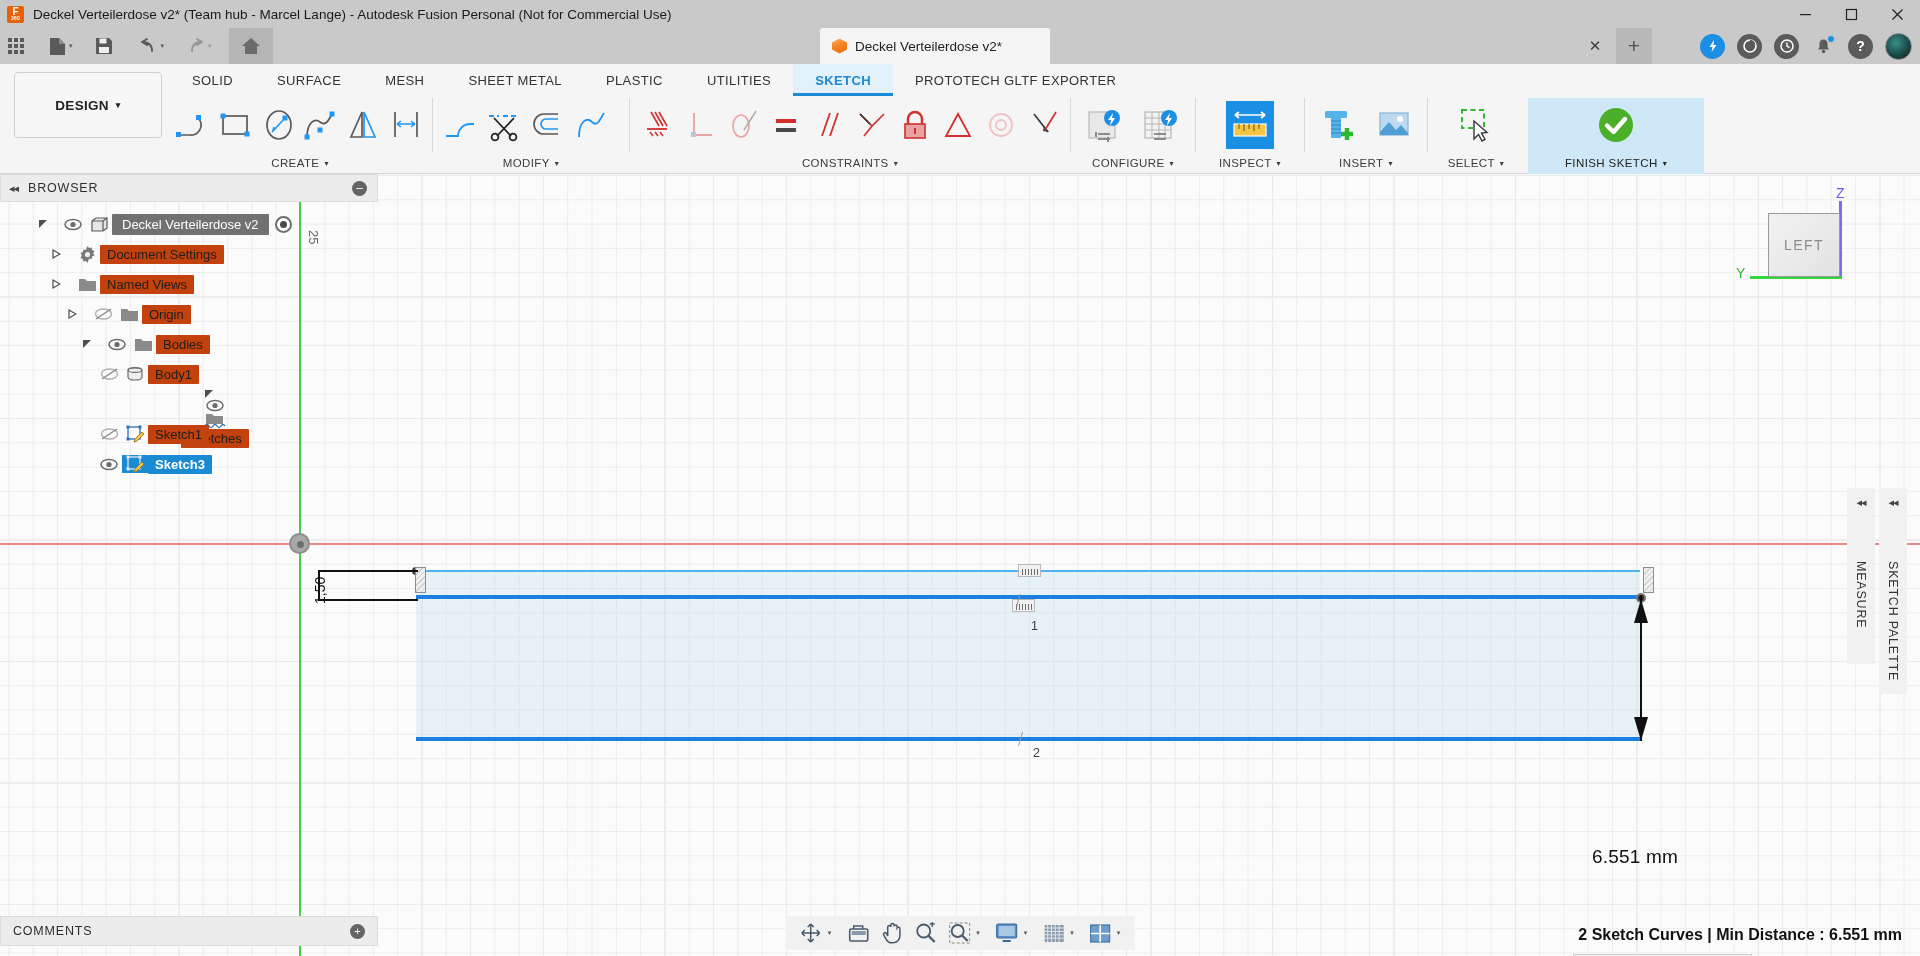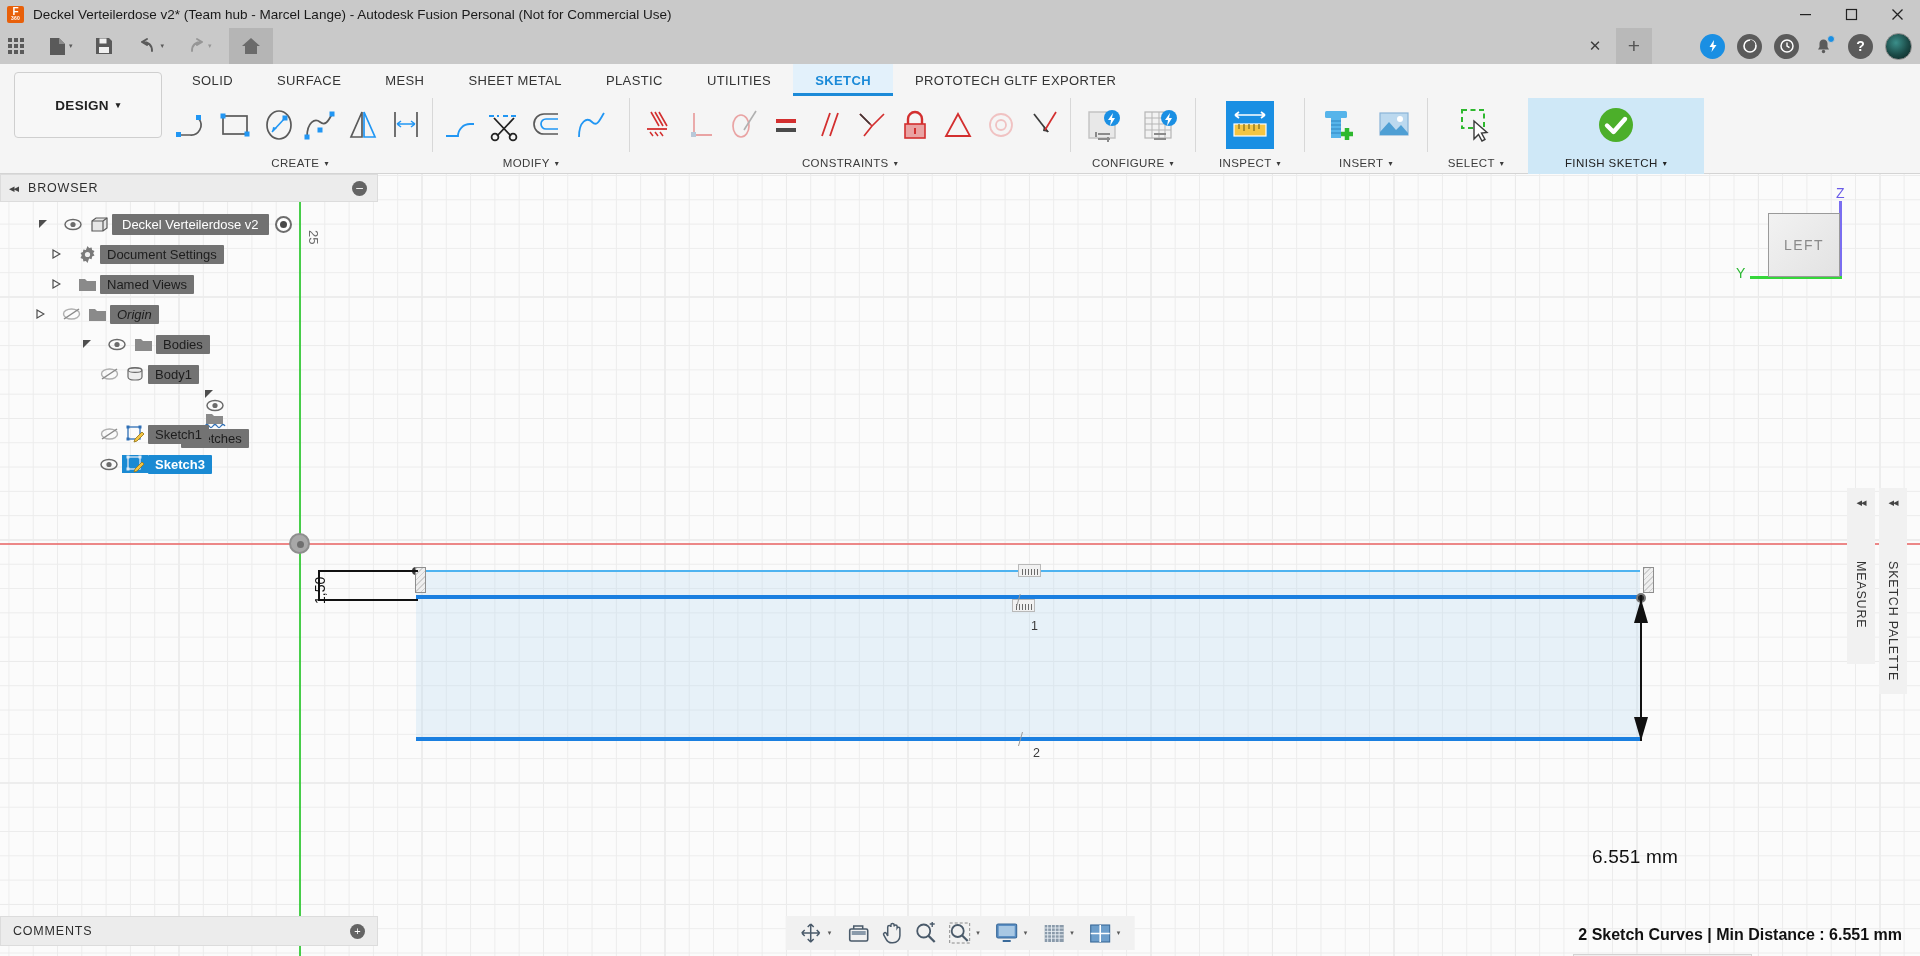--- a/index.html
+++ b/index.html
@@ -176,21 +176,21 @@
   #browser-hd .cc { font-size:11px; color:#444; letter-spacing:-1px; margin-right:10px; }
   #browser-hd .t { font-size:12.5px; color:#2e2e2e; letter-spacing:.8px; }
   #browser-hd .minus { position:absolute; right:10px; width:15px; height:15px; border-radius:50%;
      background:#646464; color:#fff; font-size:12px; display:flex; align-items:center; justify-content:center;
      line-height:10px;}
   .tnode { display:flex; align-items:center; height:30px; padding-left:4px; }
   .tnode .arw { width:22px; text-align:center; font-size:9px; color:#4e4e4e; }
   .tnode .arw.open { font-size:10px; }
   .tnode .eye { width:26px; display:flex; align-items:center; justify-content:center; }
   .tnode .ic { width:26px; display:flex; align-items:center; justify-content:center; }
-  .tnode .nm { font-size:13px; color:#1d1d1d; background:#737373; padding:2px 7px; border-radius:1px;}
+  .tnode .nm { font-size:13px; color:#1d1d1d; background:#c2410c; padding:2px 7px; border-radius:1px;}
   .tnode.root .nm { background:#717171; color:#fff; padding:3px 10px; }
   .tnode.sel .nm { background:#1a8ad3; color:#fff; font-weight:bold; }
   .tnode .radio { width:17px; height:17px; border-radius:50%; border:2px solid #6d6d6d; margin-left:6px;
      display:flex; align-items:center; justify-content:center; background:#fff;}
   .tnode .radio i { width:7px; height:7px; border-radius:50%; background:#4a4a4a; display:block;}
 
   
   #comments { position:absolute; left:0; bottom:10px; width:378px; height:30px; background:#ececec;
      border:1px solid #dcdcdc; display:flex; align-items:center; padding:0 12px; }
   #comments .t { font-size:12.5px; color:#2e2e2e; letter-spacing:.8px; }
@@ -272,20 +272,24 @@
         <path d="M6 13 C6 6 11 4 16 4 M16 4 l-5 -3 M16 4 l-5 3" stroke="#5a5a5a" stroke-width="1.9" fill="none" stroke-linecap="round"></path>
       </svg>
     <span class="caret">▾</span>
   </div>
   <div class="qa-icon home" style="margin-left:10px;">
     <svg width="20" height="18" viewBox="0 0 20 18" fill="#6b6b6b">
         <path d="M10 1 L19 9 h-3 v8 H4 V9 H1 z"></path>
       </svg>
   </div>
 
+  <div id="doctab">
+    <div class="cube"></div>
+    <div class="label">Deckel Verteilerdose v2*</div>
+  </div>
   <div id="tabclose">✕</div>
   <div id="tabplus">+</div>
 
   <div id="rightIcons">
     <div class="ricon blue">
       <svg width="14" height="14" viewBox="0 0 14 14">
           <path d="M8 1 L3.5 8 H6.5 L5.5 13 L10.5 6 H7.5 z" fill="#fff"></path>
         </svg>
     </div>
     <div class="ricon grey">
@@ -708,21 +712,21 @@
             </svg>
         </span>
         <span class="ic">
           <svg width="19" height="15" viewBox="0 0 19 15">
               <path d="M1 2 h6 l2 2 h9 v10 H1z" fill="#8a8a8a"></path>
             </svg>
         </span>
         <span class="nm">Named Views</span>
       </div>
 
-      <div class="tnode" style="padding-left:36px;font-style:italic;">
+      <div class="tnode" style="padding-left:68px;">
         <span class="arw">
           <svg width="9" height="10" viewBox="0 0 9 10">
               <path d="M1 1 L8 5 L1 9 z" fill="none" stroke="#4e4e4e" stroke-width="1.2"></path>
             </svg>
         </span>
         <span class="eye">
           <svg width="19" height="14" viewBox="0 0 19 14">
               <ellipse cx="9.5" cy="7" rx="8" ry="5" fill="none" stroke="#b0b0b0" stroke-width="1.4"></ellipse>
               <path d="M2 12 L17 2" stroke="#8a8a8a" stroke-width="1.5"></path>
             </svg>

